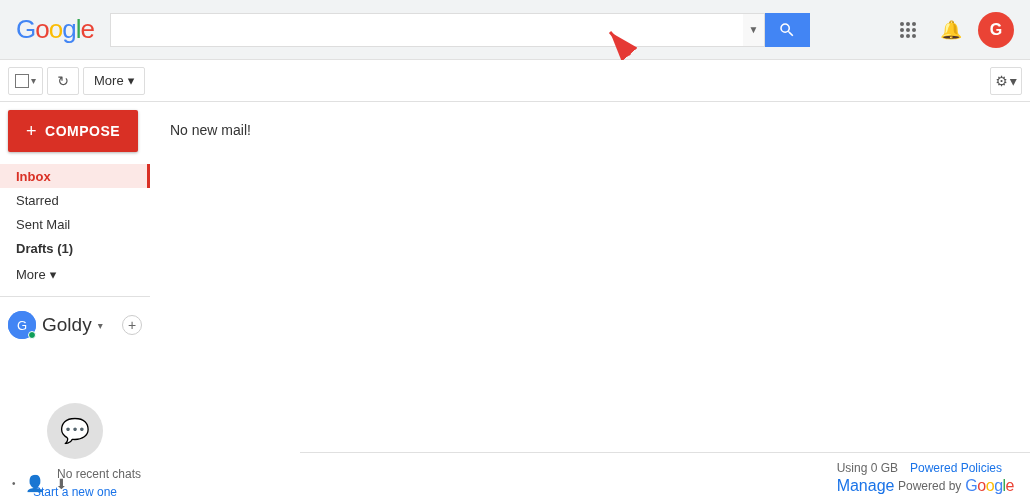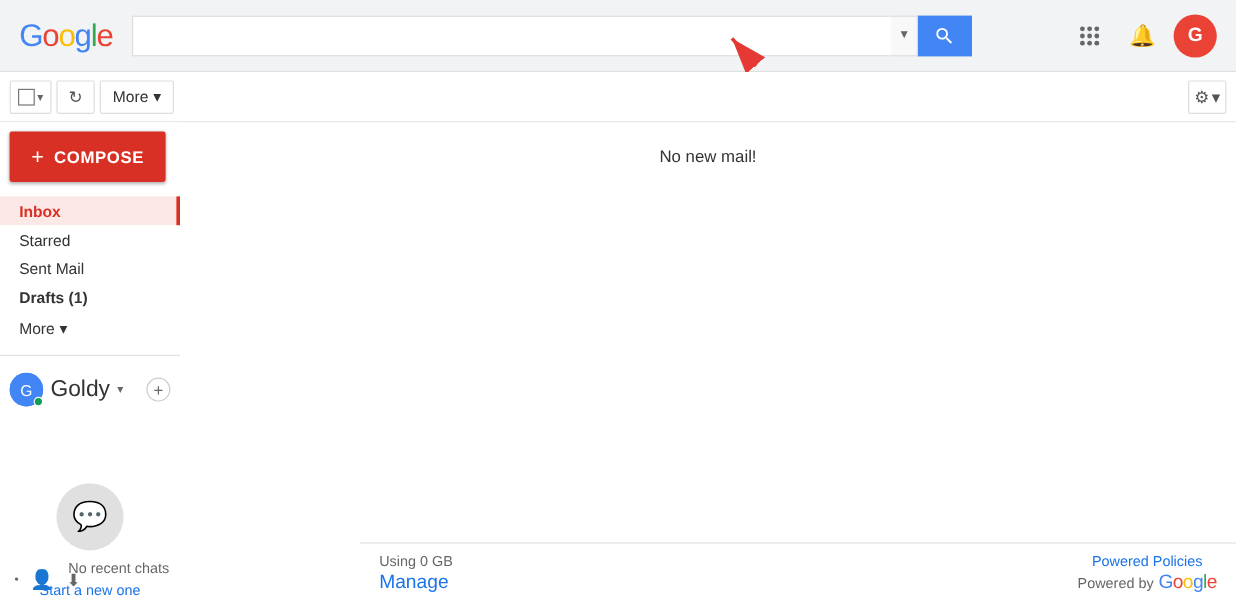--- a/index.html
+++ b/index.html
@@ -300,31 +300,31 @@
       cursor: pointer;
     }
 
     
     .content {
       flex: 1;
       background: #fff;
       position: relative;
     }
     .no-mail-msg {
-      text-align: center;
+      text-align: left;
       padding: 20px;
       font-size: 14px;
       color: #333;
     }
 
     
     .footer {
       display: flex;
       align-items: center;
-      justify-content: space-between;
+      justify-content: flex-end;
       padding: 8px 16px;
       font-size: 12px;
       color: #666;
       border-top: 1px solid #e0e0e0;
       position: absolute;
       bottom: 0;
       left: 150px;
       right: 0;
     }
     .footer-left { display: flex; flex-direction: column; gap: 2px; }

